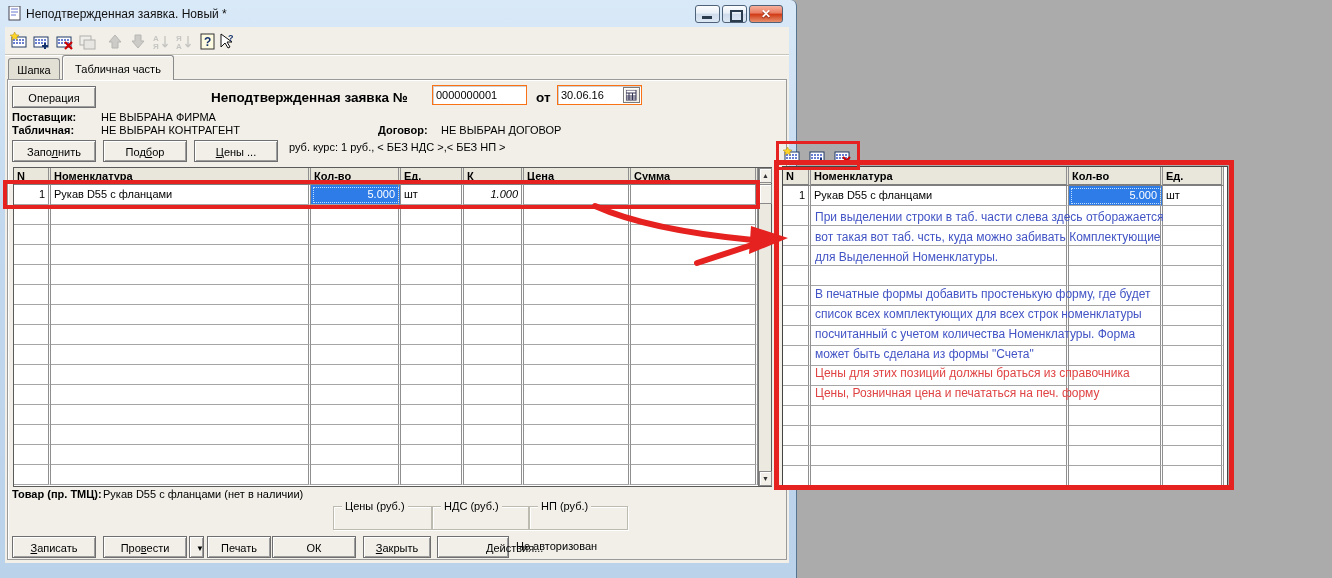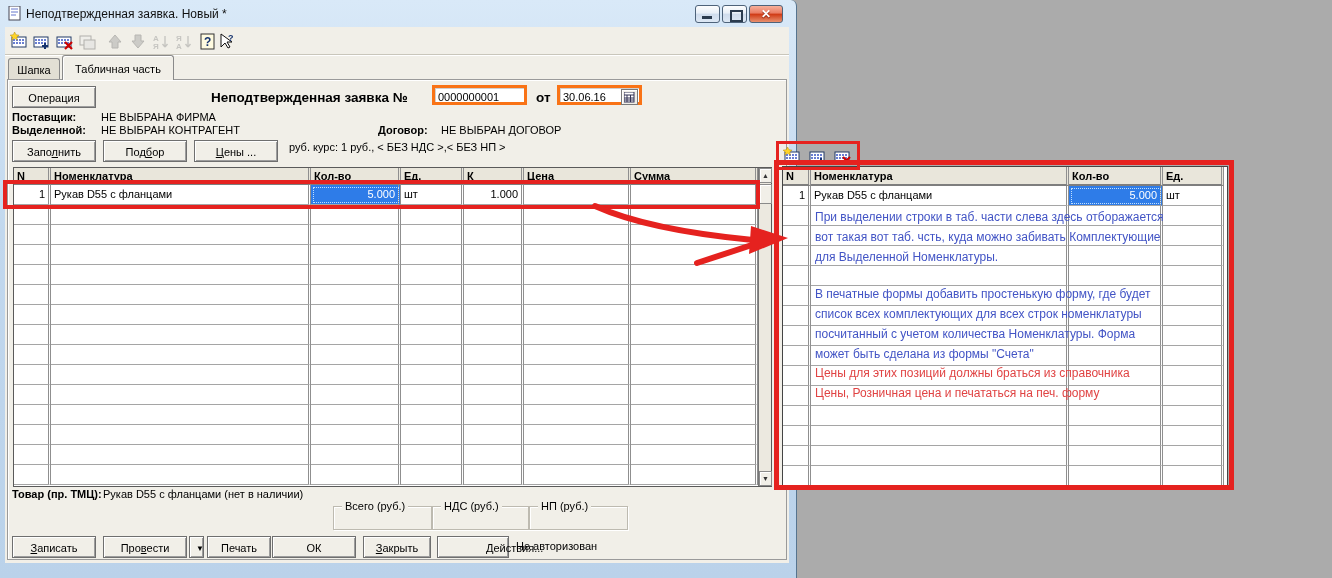--- a/index.html
+++ b/index.html
@@ -36,21 +36,21 @@
        border:1px solid #9a9a9a;box-shadow:inset 1px 1px 0 #fff;box-sizing:border-box;}
   
   .btn{position:absolute;height:22px;background:#f1efe8;border:1px solid #6f6f6f;
        box-shadow:inset 1px 1px 0 #fff,inset -1px -1px 0 #9d9d9d;
        font-size:11px;text-align:center;line-height:21px;box-sizing:border-box;color:#000;cursor:default;}
   .btn u{text-decoration:underline;}
   .drop{width:15px;font-size:8px;}
   .darkred{color:#7b0000;}
   .lbl{position:absolute;font-size:11px;white-space:nowrap;color:#000;}
   .b{font-weight:bold;}
-  .field{position:absolute;height:20px;background:#fff;border:3px solid #f97316;
+  .field{position:absolute;height:20px;background:#fff;border:1px solid #f97316;
        box-shadow:inset 1px 1px 0 #cfcfcf;font-size:11px;line-height:18px;padding:0 3px;
        box-sizing:border-box;color:#000;}
   .calbtn{position:absolute;right:1px;top:1px;width:17px;height:16px;background:#f1efe8;
        border:1px solid #7a7a7a;box-shadow:inset 1px 1px 0 #fff;box-sizing:border-box;
        text-align:center;}
   .group{position:absolute;height:24px;border:1px solid #bdbab0;
        box-shadow:inset 1px 1px 0 #fff, 1px 1px 0 #fff;box-sizing:border-box;}
   .group>span{position:absolute;left:8px;top:-7px;background:#f1efe8;padding:0 3px;
        font-size:11px;white-space:nowrap;}
   
@@ -164,21 +164,21 @@
         <span class="calbtn">
           <svg width="11" height="11" style="margin-top:2px;">
               <rect x="0" y="0" width="10" height="10" fill="#fff" stroke="#335"></rect>
               <path d="M0 3h10M3 3v7M6.5 3v7M0 6h10M0 8h10" stroke="#335" stroke-width="1"></path>
             </svg>
         </span>
       </span>
 
       <span class="lbl b" style="left:7px;top:84px;">Поставщик:</span>
       <span class="lbl" style="left:96px;top:84px;">НЕ ВЫБРАНА ФИРМА</span>
-      <span class="lbl b" style="left:7px;top:97px;">Выделенной:</span>
+      <span class="lbl b" style="left:7px;top:97px;">Табличная:</span>
       <span class="lbl" style="left:96px;top:97px;">НЕ ВЫБРАН КОНТРАГЕНТ</span>
       <span class="lbl b" style="left:373px;top:97px;text-align:right;">Договор:</span>
       <span class="lbl" style="left:436px;top:97px;">НЕ ВЫБРАН ДОГОВОР</span>
 
       <button class="btn" style="left:7px;top:113px;width:84px;" id="btn-fill">Запо<u>л</u>нить</button>
       <button class="btn" style="left:98px;top:113px;width:84px;" id="btn-pick">Под<u>б</u>ор</button>
       <button class="btn" style="left:189px;top:113px;width:84px;" id="btn-prices"><u>Ц</u>ены ...</button>
       <span class="lbl" style="left:284px;top:114px;">руб. курс: 1 руб., &lt; БЕЗ НДС &gt;,&lt; БЕЗ НП &gt;</span>
 
       <div class="tbl" id="left-table" style="left:8px;top:140px;width:757px;height:318px;">
@@ -189,21 +189,21 @@
             <div class="tcell" style="width: 63px; height: 17px; line-height: 16px;">Ед.</div>
             <div class="tcell" style="width: 60px; height: 17px; line-height: 16px;">К</div>
             <div class="tcell" style="width: 107px; height: 17px; line-height: 16px;">Цена</div>
             <div class="tcell" style="width: 127px; height: 17px; line-height: 16px;">Сумма</div>
           </div>
           <div class="trow">
             <div class="tcell r" style="width: 37px; height: 20px; line-height: 18px;">1</div>
             <div class="tcell" style="width: 260px; height: 20px; line-height: 18px;">Рукав D55 с фланцами</div>
             <div class="tcell r sel" style="width: 90px; height: 20px; line-height: 18px;">5.000</div>
             <div class="tcell" style="width: 63px; height: 20px; line-height: 18px;">шт</div>
-            <div class="tcell r" style="width: 60px; height: 20px; line-height: 18px;">1.000</div>
+            <div class="tcell r" style="width: 60px; height: 20px; line-height: 18px; font-style: italic;">1.000</div>
             <div class="tcell r" style="width: 107px; height: 20px; line-height: 18px;"></div>
             <div class="tcell r" style="width: 127px; height: 20px; line-height: 18px;"></div>
           </div>
           <div class="trow">
             <div class="tcell r" style="width: 37px; height: 20px; line-height: 18px;"></div>
             <div class="tcell" style="width: 260px; height: 20px; line-height: 18px;"></div>
             <div class="tcell r" style="width: 90px; height: 20px; line-height: 18px;"></div>
             <div class="tcell" style="width: 63px; height: 20px; line-height: 18px;"></div>
             <div class="tcell r" style="width: 60px; height: 20px; line-height: 18px;"></div>
             <div class="tcell r" style="width: 107px; height: 20px; line-height: 18px;"></div>
@@ -330,21 +330,21 @@
             <div class="sbtn" style="top:0;">▲</div>
             <div class="sthumb" style="top:16px;"></div>
             <div class="sbtn" style="bottom:0;">▼</div>
           </div>
         </div>
 
       <span class="lbl b" style="left:7px;top:461px;">Товар (пр. ТМЦ):</span>
       <span class="lbl" style="left:98px;top:461px;">Рукав D55 с фланцами (нет в наличии)</span>
 
       <div class="group" style="left:328px;top:479px;width:99px;">
-          <span>Всего (руб.)</span>
+          <span>Цены (руб.)</span>
         </div>
       <div class="group" style="left:427px;top:479px;width:97px;">
           <span>НДС (руб.)</span>
         </div>
       <div class="group" style="left:524px;top:479px;width:99px;">
           <span>НП (руб.)</span>
         </div>
 
       <div id="bottom-buttons">
           <button class="btn" style="left: 7px; top: 509px; width: 84px;"><u>З</u>аписать</button>

